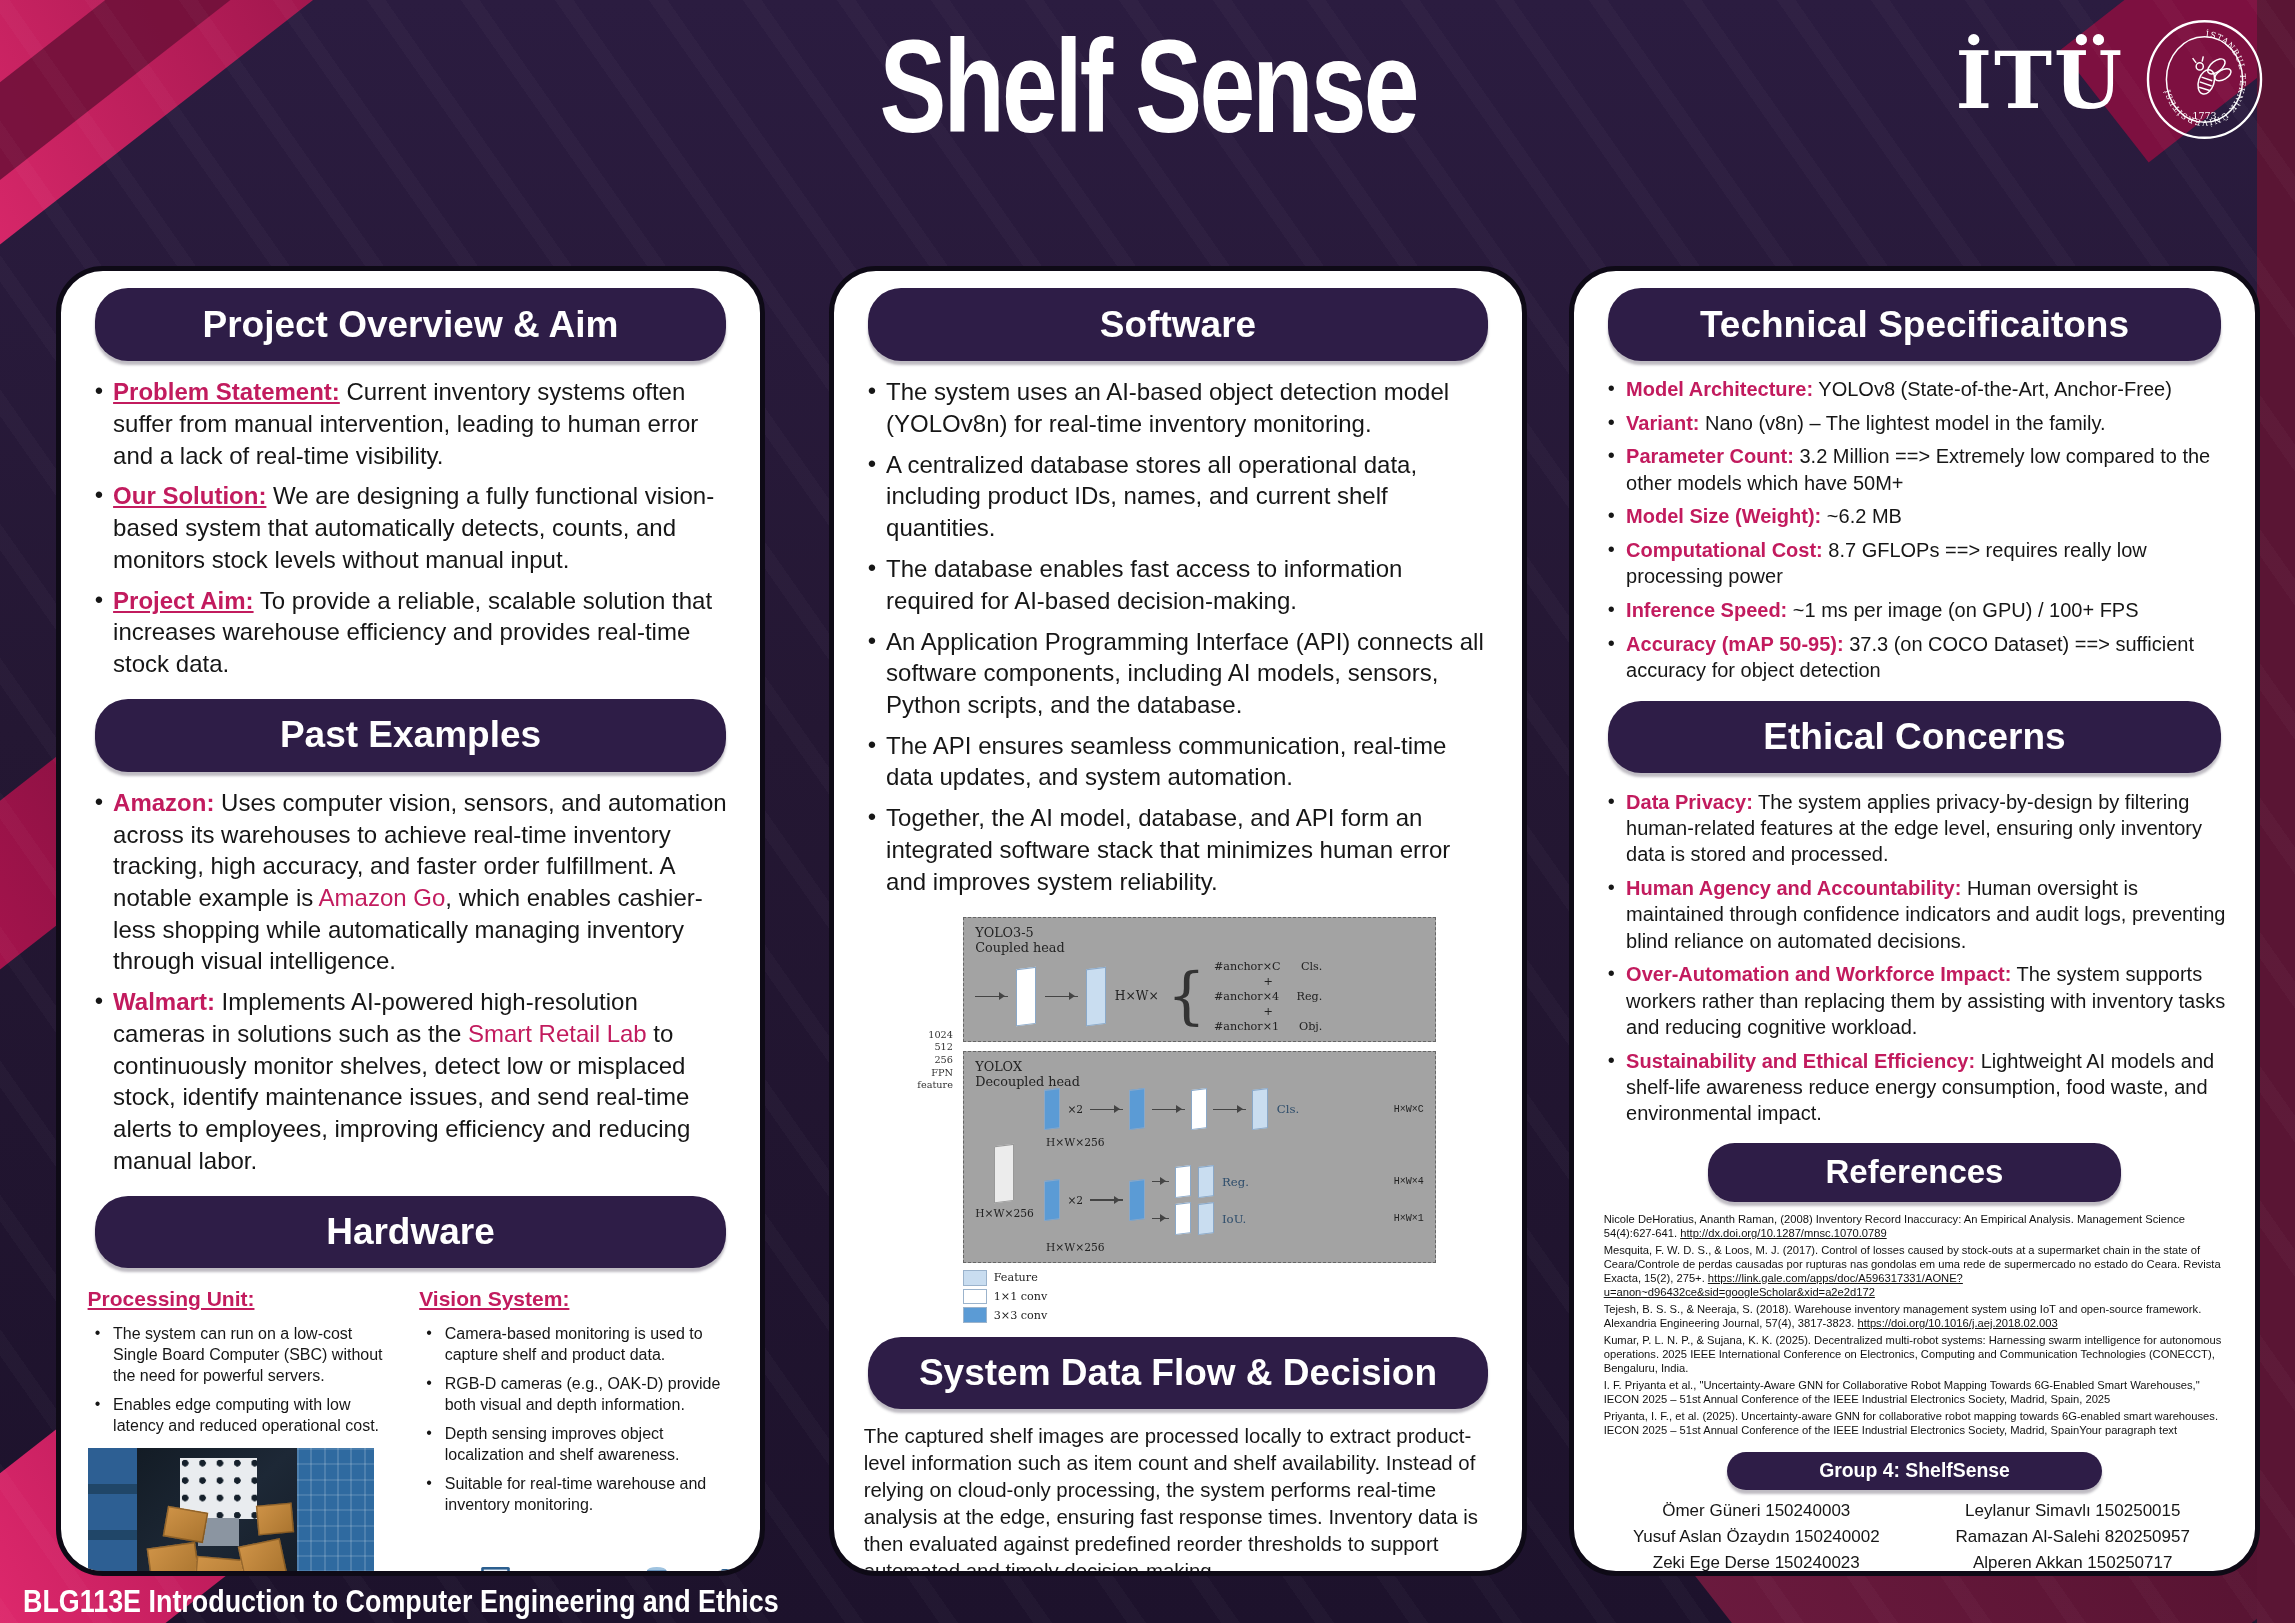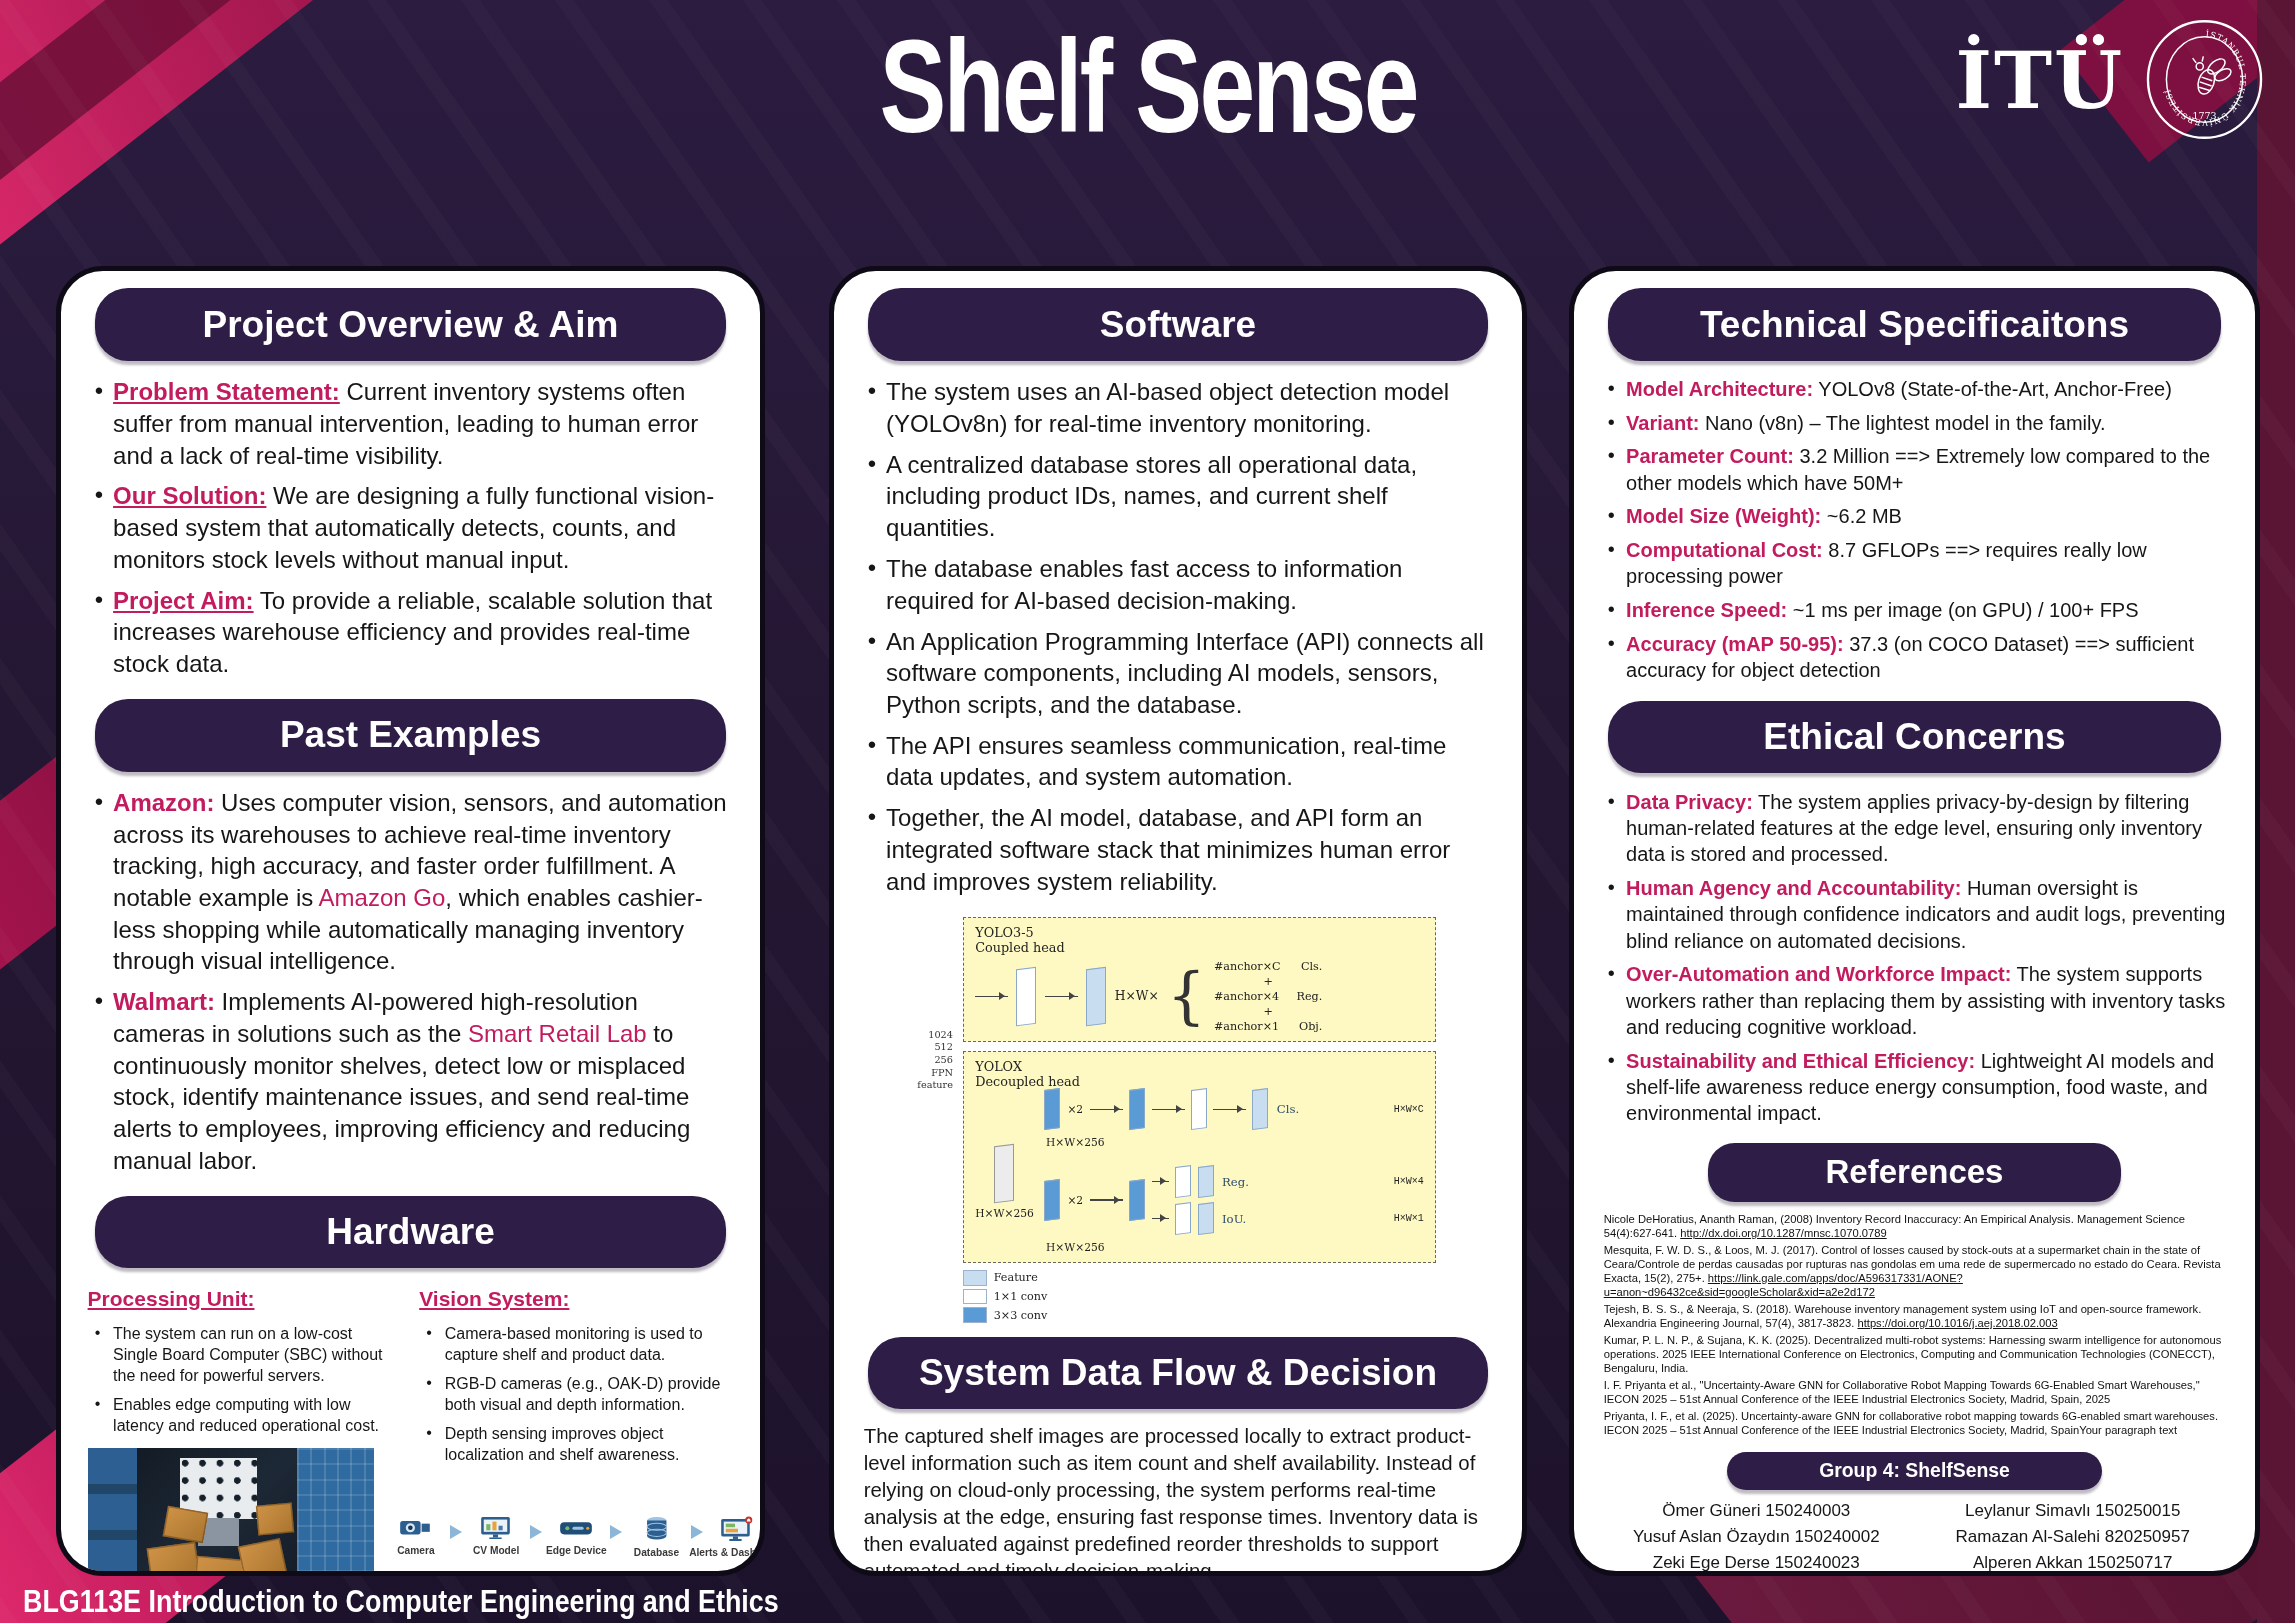--- a/index.html
+++ b/index.html
@@ -57,21 +57,21 @@
     radial-gradient(circle at 5.1px 5.1px,#15202b 3.1px,transparent 3.6px) 0 0/17.4px 17.4px,#e9ecef;}
   .ph-armbase{position:absolute;left:110px;top:70px;width:41px;height:28px;background:#8b95a1;}
   .bx{position:absolute;background:linear-gradient(135deg,#cf9347,#a9742f);box-shadow:inset 0 0 0 1.5px rgba(60,35,5,.35);}
   
   .pipeline{margin-top:51px;display:flex;align-items:flex-start;justify-content:center;gap:3.1px;}
   .pstep{display:flex;flex-direction:column;align-items:center;width:60px;flex:none;}
   .plabel{font-size:10.2px;font-weight:700;color:#3a3a3a;margin-top:5.1px;white-space:nowrap;}
   .parrow{width:0;height:0;border-top:7.7px solid transparent;border-bottom:7.7px solid transparent;border-left:12.3px solid #8ab6d9;margin:9.2px 1px 0;}
   
   .yolo{width:516px;margin:9.2px auto 4.1px;font-family:"DejaVu Serif","Liberation Serif",serif;color:#222;position:relative;flex:none;}
-  .ybox{border:1px dashed #666;padding:7.2px 11.2px;position:relative;background:#fef9c3;}
+  .ybox{border:1px dashed #666;padding:7.2px 11.2px;position:relative;background:#a3a3a3;}
   .ybox.top{margin-bottom:8.2px;}
   .ylabel{font-size:12.8px;line-height:1.2;}
   .yrow{display:flex;align-items:center;gap:8.2px;margin-top:3.1px;}
   .slab{width:18.4px;height:55px;border:1px solid #8aa8c8;background:#fff;transform:skewY(-7deg);flex:none;}
   .slab.feat{background:#c9ddf0;}
   .slab.c3{background:#5b9bd5;}
   .slab.gray{background:#ececec;border-color:#999;}
   .slab.sm{height:38px;width:14.3px;}
   .yarr{width:33px;height:1.5px;background:#444;position:relative;flex:none;}
   .yarr::after{content:"";position:absolute;right:-1px;top:-3.6px;border:4.1px solid transparent;border-left:6.6px solid #444;}
@@ -223,20 +223,21 @@
           <div class="bx" style="left:169px;top:56px;width:36px;height:30px;transform:rotate(-5deg);"></div>
         </div>
       </div>
       <div class="hw-col">
         <div class="subhead">Vision System:</div>
         <ul class="bullets">
 
         <li><span>Camera-based monitoring is used to capture shelf and product data.</span></li>
             <li><span>RGB-D cameras (e.g., OAK-D) provide both visual and depth information.</span></li>
             <li><span>Depth sensing improves object localization and shelf awareness.</span></li>
+            <li><span>Suitable for real-time warehouse and inventory monitoring.</span></li>
           </ul>
         <div class="pipeline">
           <div class="pstep">
             <span class="picon">
               <svg width="34" height="23.5" viewBox="0 0 66 46">
                   <rect x="2" y="10" width="40" height="26" rx="5" fill="#2c5f8f"></rect>
                   <circle cx="22" cy="23" r="9" fill="#d9e8f5"></circle>
                   <circle cx="22" cy="23" r="4.5" fill="#16344f"></circle>
                   <rect x="44" y="15" width="16" height="16" fill="#2c5f8f"></rect>
                 </svg>

